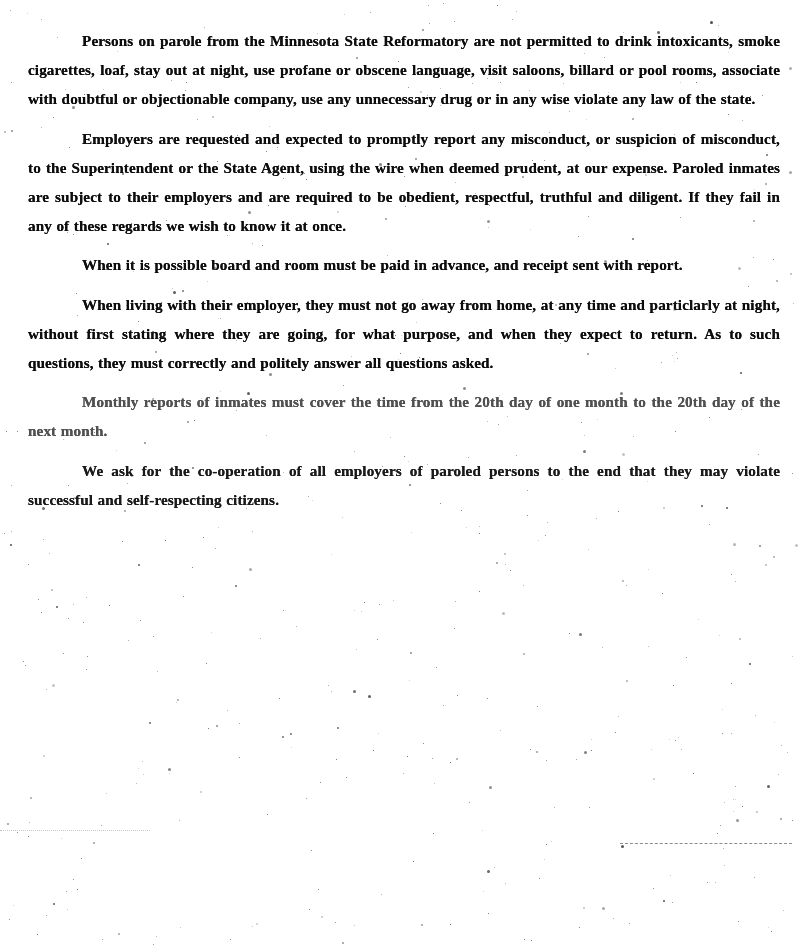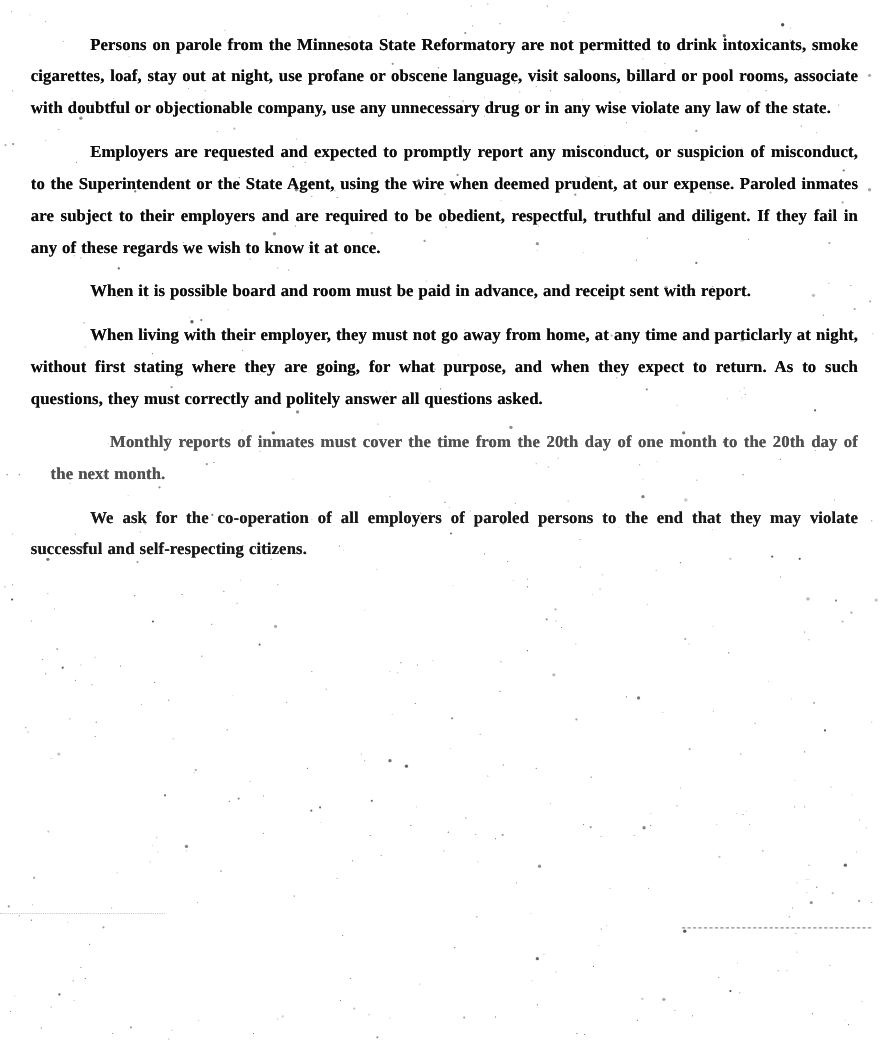--- a/index.html
+++ b/index.html
@@ -59,21 +59,20 @@
   
   p.para + p.para { margin-top: 10px; }
 
   
   p.short { text-align: left; }
 
   
   p.faded {
     color: #3a3a3a;
     opacity: 0.88;
-    margin-left: 18px;
   }
   
   p.faded2 {
     color: #262626;
     opacity: 0.95;
   }
   
   p.faded3 { color: #1a1a1a; }
 
   

